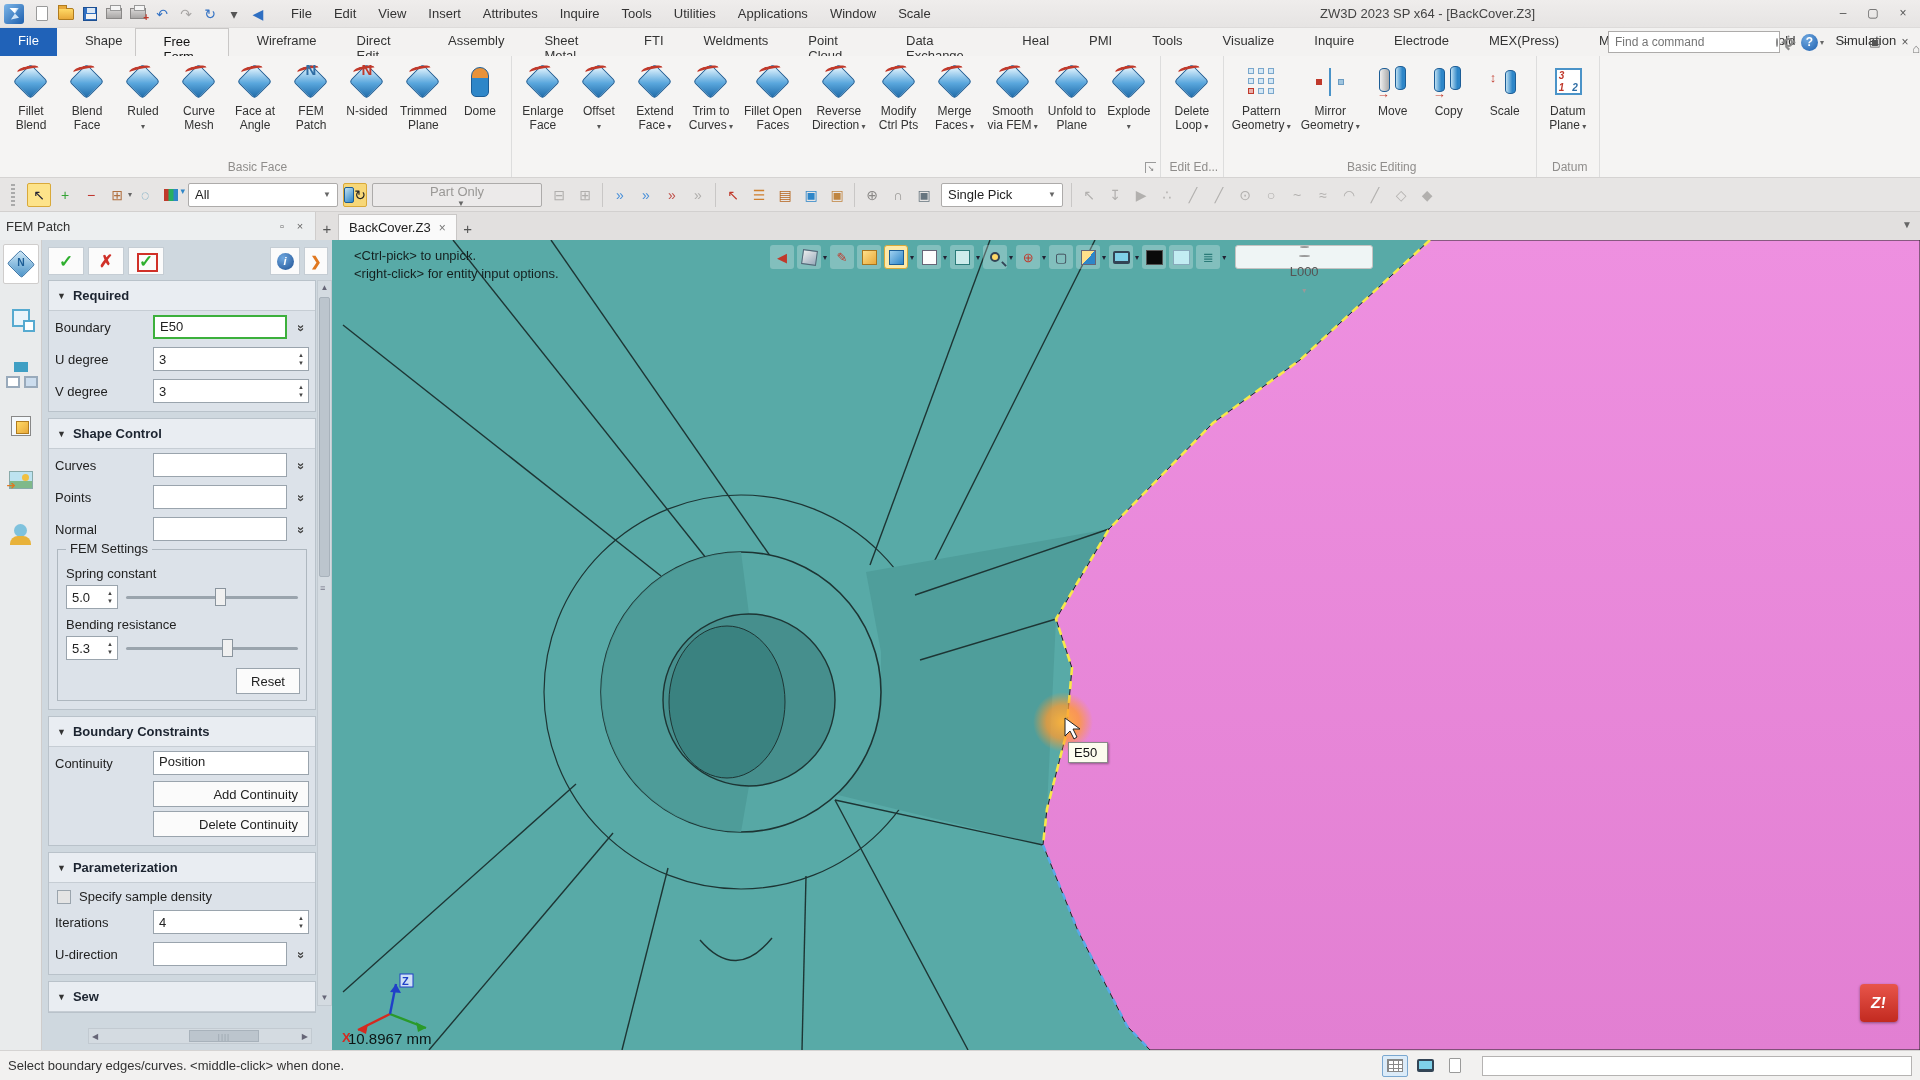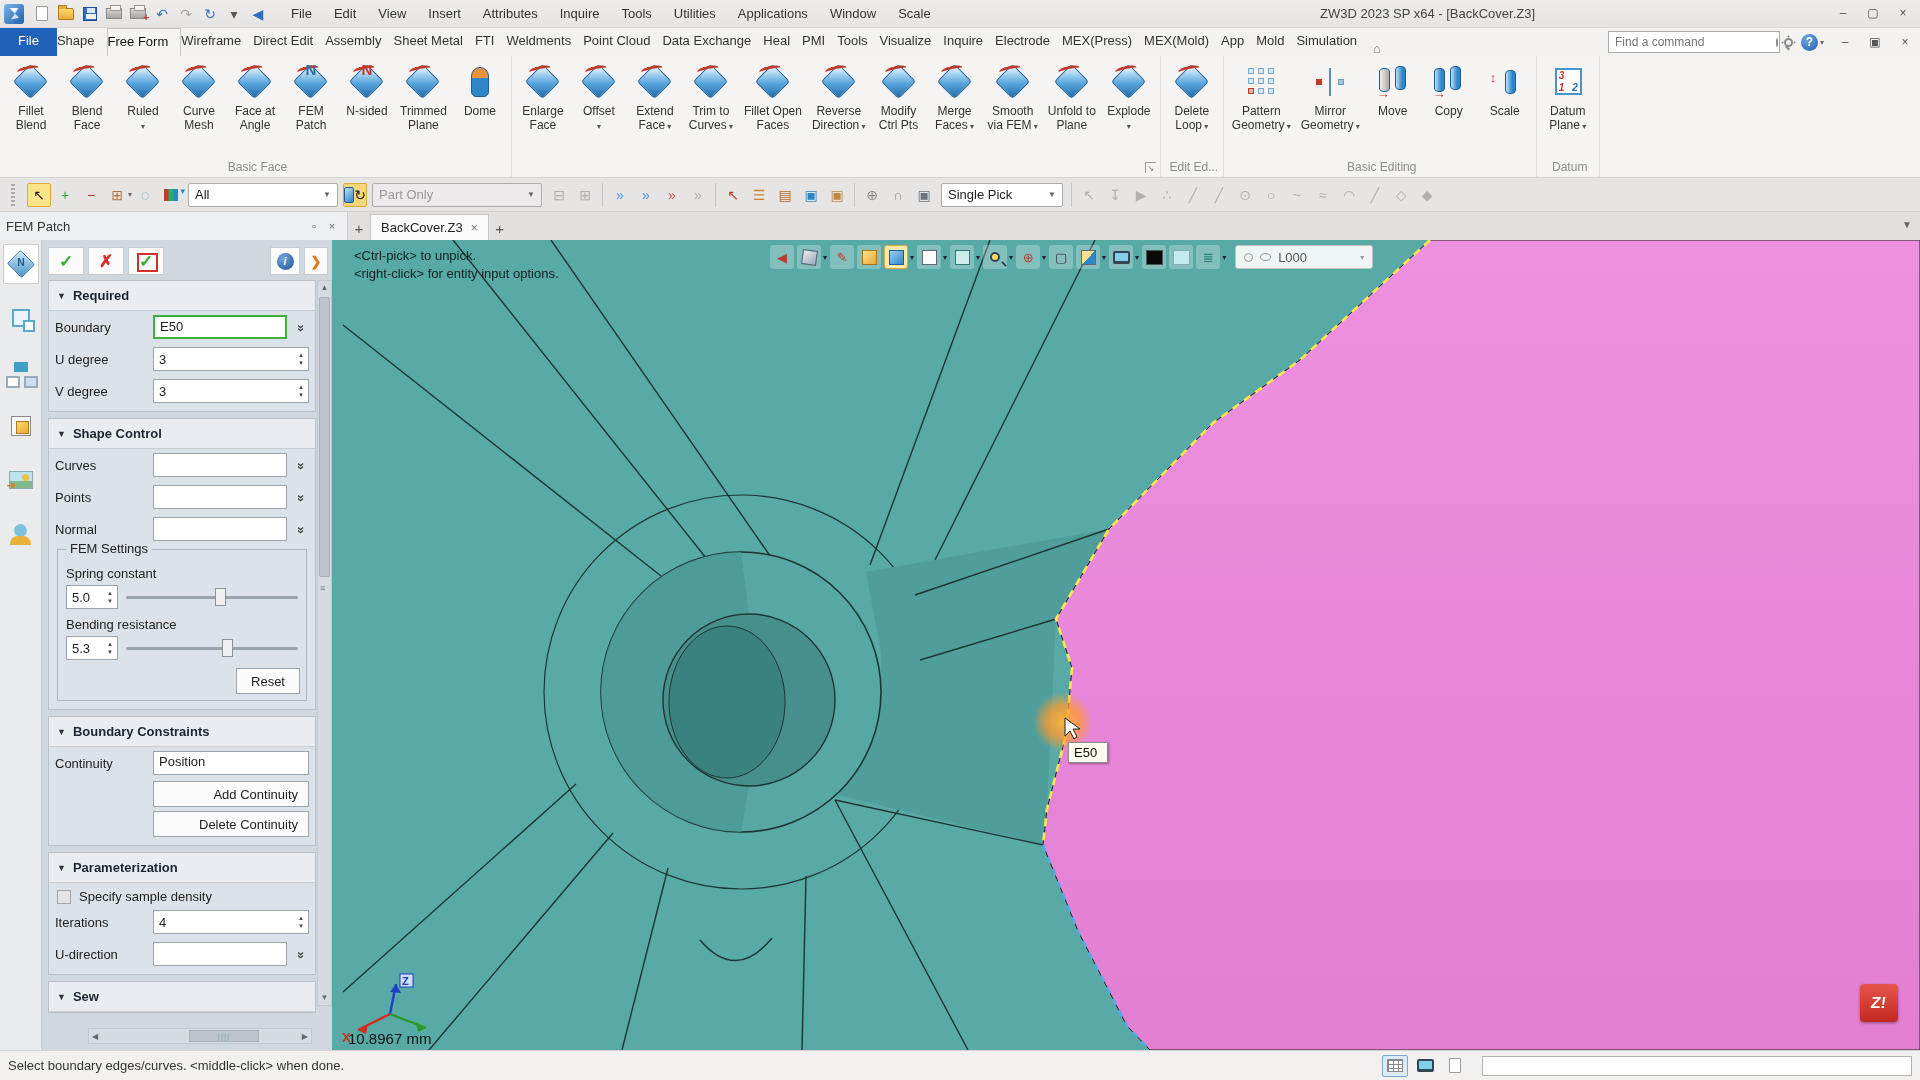--- a/index.html
+++ b/index.html
@@ -26,21 +26,21 @@
   .i-print::before,.i-print2::before{content:"";position:absolute;left:3px;top:-4px;width:9px;height:4px;background:#f5f5f5;border:1px solid #999;}
   .i-print2::after{content:"+";position:absolute;right:-4px;bottom:-5px;color:#c0392b;font-weight:bold;font-size:10px;}
   #menus { display:flex; margin-left:10px; }
   .menu { padding:4px 11px; color:#333; }
   #wintitle { position:absolute; left:1320px; top:6px; color:#444; }
   .winbtns { position:absolute; right:2px; top:0; display:flex; }
   .wbtn { width:30px; height:26px; display:flex; align-items:center; justify-content:center; color:#555; font-size:12px;}
 
   
   #tabrow { position:absolute; left:0; top:28px; width:1920px; height:28px; background:#f3f2f1; display:flex; align-items:flex-end; }
-  .rtab { padding:5px 12px 6px 0; color:#333; height:28px; }
+  .rtab { padding:5px 12px 6px 28px; color:#333; height:28px; }
   .rtab.file { background:#2062b8; color:#fff; padding:5px 18px 6px 18px; }
   .rtab.active { background:#f5f4f3; border:1px solid #c9c7c6; border-bottom:none; color:#111; }
   #tab-extra { display:flex; align-items:center; margin-left:4px; color:#777; }
   #cmdsearch { position:absolute; right:140px; top:3px; width:172px; height:22px; background:#fff; border:1px solid #adabaa; display:flex; align-items:center; }
   #cmdsearch input { border:none; outline:none; flex:1; padding:0 6px; font-size:12px; color:#888; font-family:inherit; background:transparent;}
   .mag { width:9px; height:9px; border:1.5px solid #8a8a8a; border-radius:50%; position:relative; margin-right:8px;}
   .mag::after{content:"";position:absolute;left:8px;top:8px;width:5px;height:1.5px;background:#8a8a8a;transform:rotate(45deg);}
   .gear { width:9px;height:9px;border:2px solid #8a8a8a;border-radius:50%;margin:0 8px;
     box-shadow:0 -6px 0 -3.5px #8a8a8a,0 6px 0 -3.5px #8a8a8a,-6px 0 0 -3.5px #8a8a8a,6px 0 0 -3.5px #8a8a8a;}
   .helpq { width:17px;height:17px;border-radius:50%;background:radial-gradient(circle at 35% 30%,#6fa8e0,#1d5fae);color:#fff;
@@ -82,31 +82,31 @@
 
   
   #seltoolbar { position:absolute; left:0; top:178px; width:1920px; height:34px; background:#e7e5e4; border-bottom:1px solid #d2d0cf; display:flex; align-items:center; }
   .sep { width:1px; height:24px; background:#c9c7c6; margin:0 4px; }
   .sic { width:24px; height:24px; margin:0 1px; display:flex; align-items:center; justify-content:center; border-radius:2px; font-size:14px;}
   .sic.active { background:#fde38a; border:1px solid #d9a93a; }
   .sic.framed { background:#f7d778; border:1px solid #d9a93a; }
   .sdd { font-size:8px; color:#666; margin-left:-2px;}
   .combo { height:24px; background:#fff; border:1px solid #adabaa; display:flex; align-items:center; justify-content:space-between; padding:0 6px; margin:0 4px; border-radius:2px;}
   .combo .cv { color:#222; }
-  .combo.dis { background:#eceaea; }
+  .combo.dis { background:#eceaea;flex-direction:column; }
   .combo.dis .cv { color:#9a9896; }
   .combo .cc { font-size:8px; color:#666; margin-left:8px;}
   .i-handle{width:4px;height:22px;background:repeating-linear-gradient(#aaa 0 2px,transparent 2px 4px);}
   .i-filter{width:14px;height:12px;background:linear-gradient(90deg,#c0392b 0 4px,#27ae60 5px 9px,#2e86c8 10px 14px);position:relative;}
   .i-filter::after{content:"▾";position:absolute;right:-7px;top:-3px;color:#2e86c8;font-size:9px;}
   .i-reorient{width:16px;height:16px;background:linear-gradient(135deg,#bfe0f2,#2e86c8);border:1px solid #1c5d96;border-radius:2px;color:#fff;font-size:11px;display:flex;align-items:center;justify-content:center;}
 
   
   #docrow { position:absolute; left:0; top:212px; width:1920px; height:28px; background:#e2e0df; display:flex; }
-  #panelhead { width:348px; height:28px; background:#edeff0; border-right:1px solid #cfcdcc; display:flex; align-items:center; padding:0 6px; }
+  #panelhead { width:316px; height:28px; background:#edeff0; border-right:1px solid #cfcdcc; display:flex; align-items:center; padding:0 6px; }
   #panelhead .pt { flex:1; color:#333; }
   .ph-btn { width:18px; height:16px; display:flex; align-items:center; justify-content:center; color:#666; font-size:11px; }
   #tabstrip { flex:1; display:flex; align-items:flex-end; position:relative;}
   .plusbtn { width:22px; height:24px; display:flex; align-items:center; justify-content:center; color:#555; font-size:15px;}
   .doctab { height:26px; background:#fafafa; border:1px solid #c9c7c6; border-bottom:none; display:flex; align-items:center; padding:0 10px; gap:8px;}
   .doctab .x { color:#777; font-size:12px; }
   #strip-dd { position:absolute; right:8px; top:7px; color:#666; font-size:10px;}
 
   
   #main { position:absolute; left:0; top:240px; width:1920px; height:810px; display:flex; }
@@ -190,21 +190,21 @@
   .i-cube-blue{width:15px;height:15px;background:linear-gradient(135deg,#9fd0f0,#2e86c8);border:1px solid #1c5d96;}
   .i-cube-white{width:15px;height:15px;background:#fdfdfd;border:1px solid #667;}
   .i-cube-teal{width:15px;height:15px;background:#cdeceb;border:1px solid #2a7a78;}
   .i-cube-half{width:15px;height:15px;background:linear-gradient(135deg,#ffe08a 50%,#2e86c8 50%);border:1px solid #667;}
   .i-mag{width:10px;height:10px;border:2px solid #345;border-radius:50%;position:relative;background:#ffd966;}
   .i-mag::after{content:"";position:absolute;left:9px;top:9px;width:6px;height:2px;background:#345;transform:rotate(45deg);}
   .i-monitor{width:17px;height:13px;background:#345;border-radius:2px;position:relative;}
   .i-monitor::before{content:"";position:absolute;left:2px;top:2px;right:2px;bottom:3px;background:#7fd0e8;}
   .i-sw-black{width:17px;height:15px;background:#0a0a0a;border:1px solid #555;}
   .i-sw-cyan{width:17px;height:15px;background:#c2ecf2;border:1px solid #8ab;}
-  #layercombo { height:24px; background:rgba(252,252,252,0.92); border:1px solid #c5c3c2; border-radius:3px; display:flex; align-items:center; padding:0 8px; gap:7px; margin-left:6px; width:138px;}
+  #layercombo { height:24px; background:rgba(252,252,252,0.92); border:1px solid #c5c3c2; border-radius:3px; display:flex; align-items:center; padding:0 8px; gap:7px; margin-left:6px; width:138px;flex-direction:column;}
   #layercombo .bulb{width:9px;height:9px;border:1.5px solid #9a9a9a;border-radius:50%;}
   #layercombo .circ{width:11px;height:8px;border:1.5px solid #9a9a9a;border-radius:50%;}
   #layercombo .lv{color:#555;flex:1;}
   #layercombo .cc{font-size:8px;color:#999;}
   #e50tag { position:absolute; left:736px; top:502px; width:40px; height:21px; background:#fcfcee; border:1px solid #8a8a8a; box-shadow:1px 1px 2px rgba(0,0,0,.35); display:flex; align-items:center; padding-left:5px; font-size:13px; color:#111;}
   #readout { position:absolute; left:16px; top:790px; font-size:15px; color:#0c1413; }
   #zwlogo { position:absolute; right:22px; bottom:28px; width:38px; height:38px; background:linear-gradient(#e8554a,#c22a20); border-radius:4px; box-shadow:0 1px 3px rgba(0,0,0,.4); display:flex; align-items:center; justify-content:center;}
   #zwlogo .zl { color:#fff; font-weight:bold; font-size:16px; transform:skewX(-8deg);}
 
   

